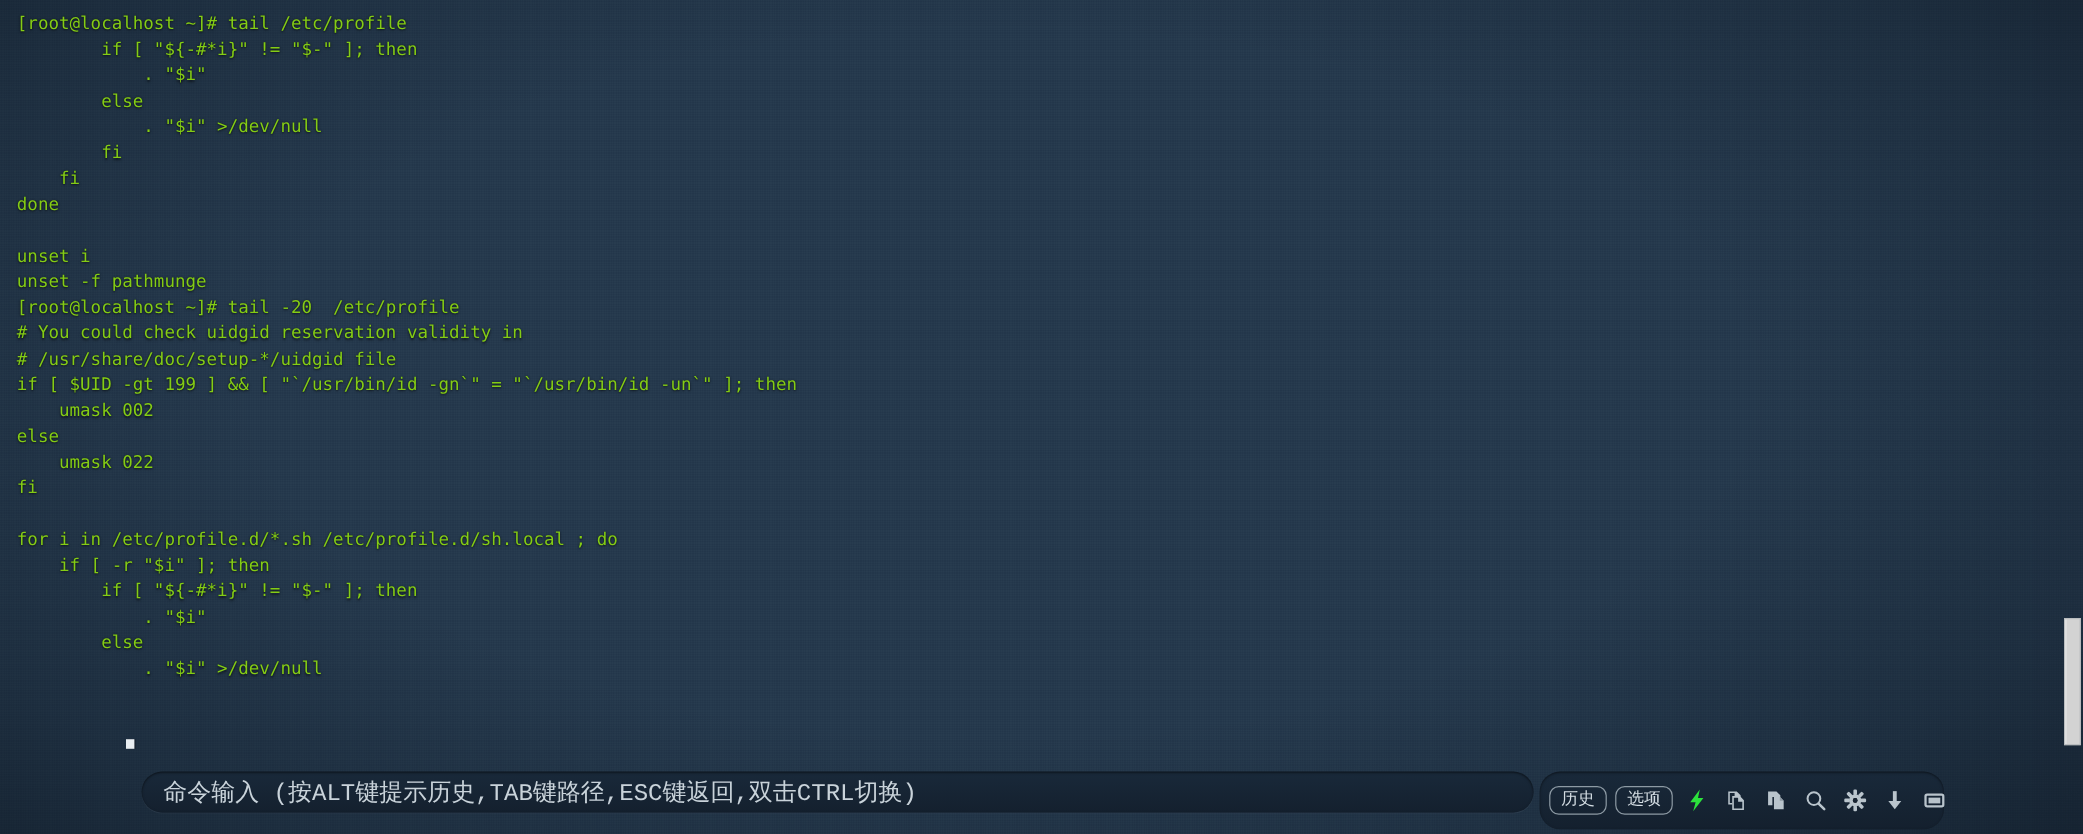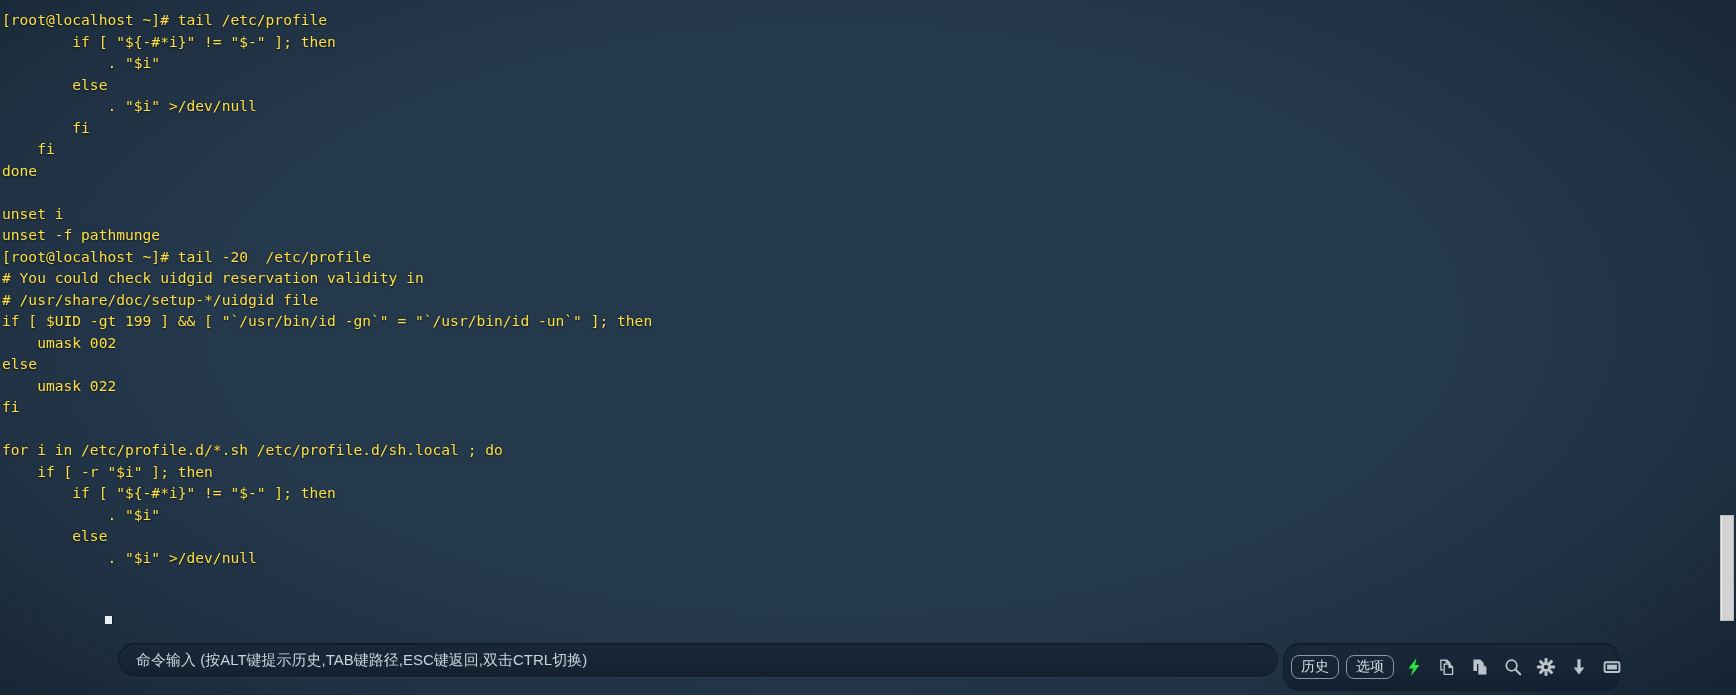--- a/index.html
+++ b/index.html
@@ -58,25 +58,25 @@
         rgba(12,22,33,0.30) 72%,
         rgba(10,19,29,0.62) 92%,
         rgba(9,17,26,0.78) 100%);
     pointer-events:none;
   }
 
   
   #terminal {
     position:absolute;
     left:0; top:0; right:0; bottom:0;
-    padding:9px 0 0 2px;
+    padding:9px 0 0 14px;
     font-family:"DejaVu Sans Mono", monospace;
     font-size:14.6px;
     line-height:21.5px;
-    color:#fde047;
+    color:#84cc16;
     white-space:pre;
     text-shadow:0 1px 2px rgba(0,0,0,0.55), 0 0 1px rgba(0,0,0,0.5);
     letter-spacing:0px;
   }
   .tline { height:21.5px; }
 
   
   #scrollbar-track {
     position:absolute;
     right:0; top:0;
@@ -113,22 +113,22 @@
     left:118px; top:18px;
     width:1160px; height:34px;
     border-radius:17px;
     background:linear-gradient(180deg, #19293a 0%, #14202e 100%);
     box-shadow:inset 0 1px 2px rgba(0,0,0,.55), 0 1px 0 rgba(255,255,255,.05);
     display:flex; align-items:center;
     padding:0 18px;
     cursor:text;
   }
   #command-placeholder {
-    font-family:Liberation Sans, sans-serif;
-    font-size:15px;
+    font-family:Liberation Mono, monospace;
+    font-size:20px;
     color:#c9d3da;
     white-space:nowrap;
     overflow:hidden;
   }
 
   #toolbar {
     position:absolute;
     left:1283px; top:18px;
     width:337px; height:48px;
     border-radius:17px;

